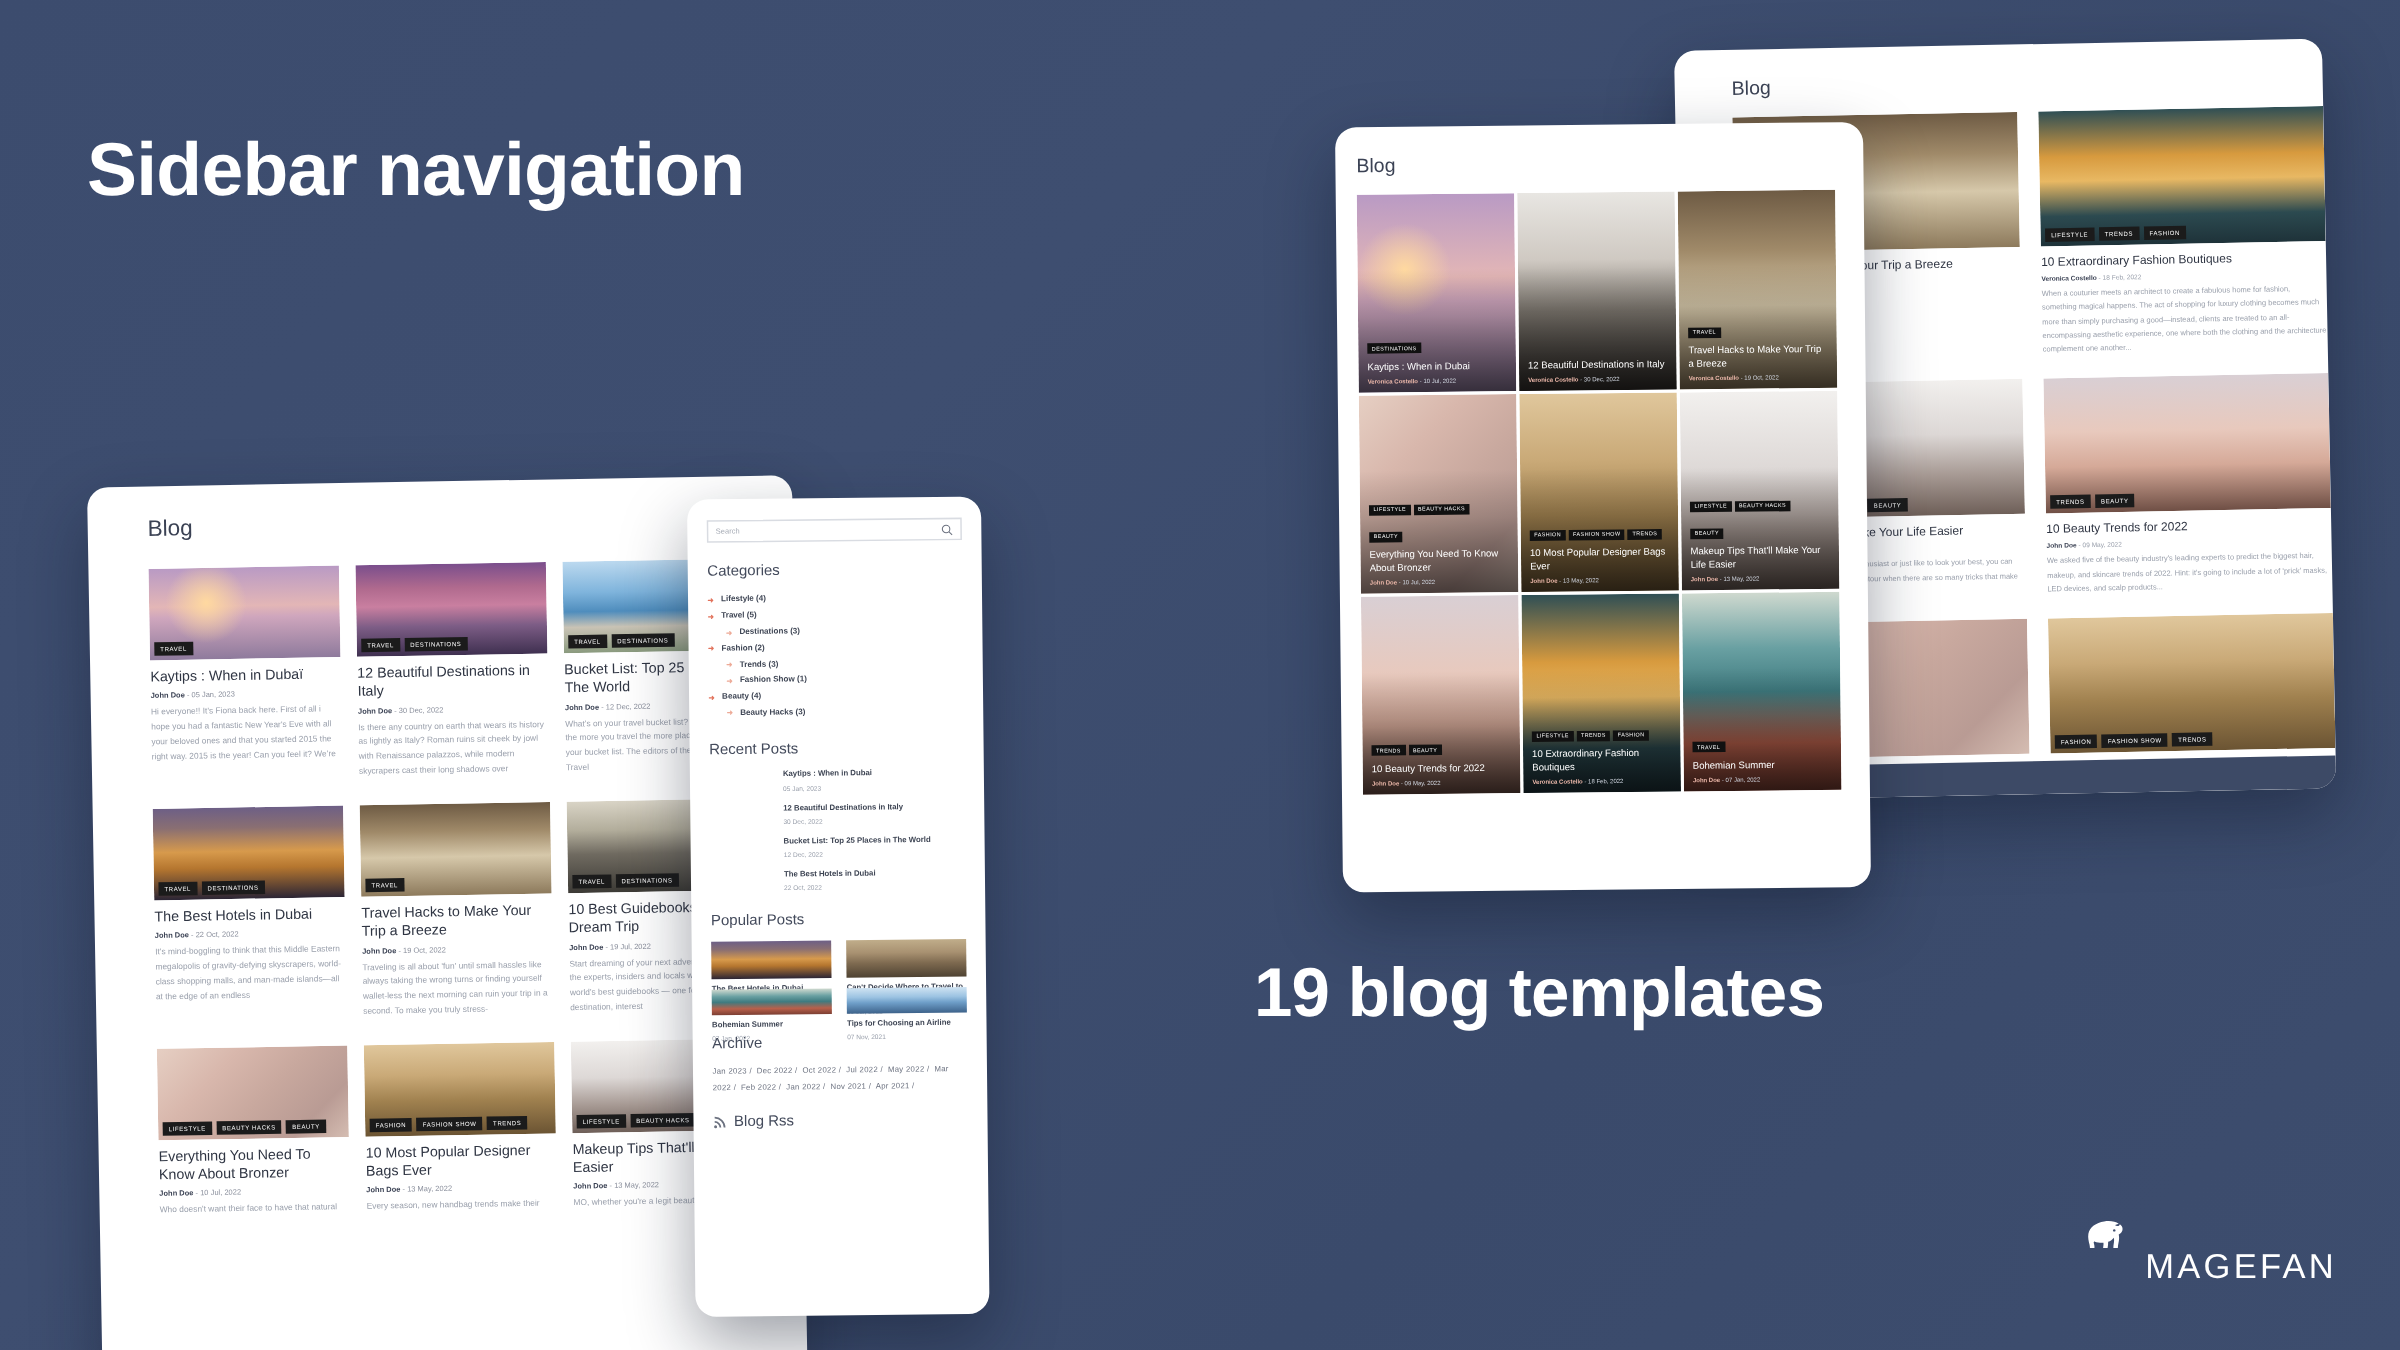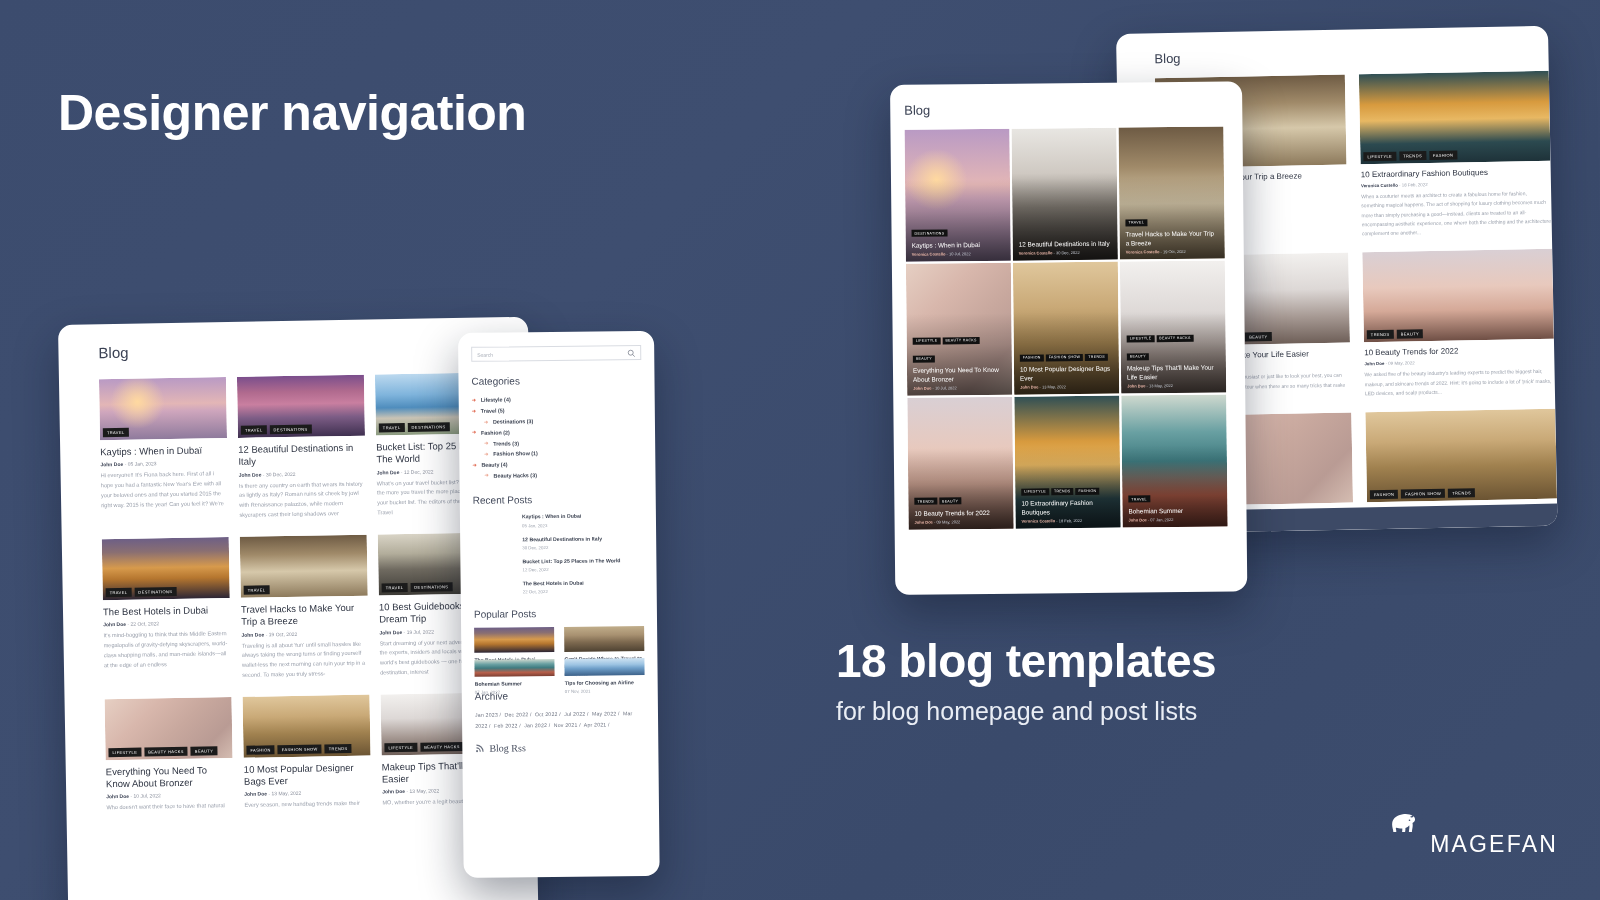--- a/index.html
+++ b/index.html
@@ -92,21 +92,21 @@
   .rp { display: flex; gap: 7px; margin-bottom: 8px; }
   .rp-img { width: 42px; height: 27px; flex: 0 0 42px; }
   .rp-t { font-size: 5.2px; color: #3e4554; font-weight: bold; line-height: 1.4; }
   .rp-d { font-size: 4.4px; color: #9aa0ac; margin-top: 2px; }
   .pp-grid { display: grid; grid-template-columns: 1fr 1fr; gap: 7px 10px; }
   .pp-img { width: 100%; height: 40px; }
   .pp-t { font-size: 5.2px; color: #3e4554; font-weight: bold; line-height: 1.4; margin-top: 4px; }
   .pp-d { font-size: 4.4px; color: #9aa0ac; margin-top: 1px; }
   .arch { font-size: 5.2px; color: #6c7280; line-height: 2.0; letter-spacing: .2px; }
   .rss { display: flex; align-items: center; gap: 5px; margin-top: 12px; }
-  .rss-label { font-size: 10px; color: #444b5c; font-family: Liberation Serif, serif; }
+  .rss-label { font-size: 10px; color: #444b5c; }
 
   
   #card-grid-front {
     left: 890px; top: 85px; width: 352px; height: 510px;
     transform: rotate(-0.6deg); transform-origin: top left;
   }
   .gf-inner { padding: 18px 0 0 14px; }
   .gf-title { font-size: 13px; color: #3b4254; margin-bottom: 12px; }
   .gf-grid { display: grid; grid-template-columns: repeat(3, 105px); gap: 2px; }
   .gcell { position: relative; height: 132px; overflow: hidden; }
@@ -553,26 +553,25 @@
         <circle cx="3" cy="13" r="1.8" fill="#6c7280"></circle>
         <path d="M2 8.4a5.6 5.6 0 0 1 5.6 5.6h2.1A7.7 7.7 0 0 0 2 6.3z" fill="#6c7280"></path>
         <path d="M2 3.4A10.6 10.6 0 0 1 12.6 14h2.1A12.7 12.7 0 0 0 2 1.3z" fill="#6c7280"></path>
       </svg>
       <span class="rss-label">Blog Rss</span>
     </div>
   </div>
 </div>
 
 <div class="hero">
-  <div class="hero-title">Designer navigation</div>
+  <div class="hero-title">Sidebar navigation</div>
 </div>
 
 <div class="hero2">
-  <div class="hero2-title">18 blog templates</div>
-  <div class="hero2-sub">for blog homepage and post lists</div>
+  <div class="hero2-title">19 blog templates</div>
 </div>
 
 <div class="logo">
   <svg width="30" height="22" viewBox="0 0 40 28">
     <path d="M30 3c-3-2-8-3-13-2C10 2 4 6 3 12c-.6 3.6.4 7 1 9.6.2 1 .4 2 .4 3h4c.2-1.6-.3-3-.6-4.3-.2-1 .2-1.6 1-1.3 2 .8 5 1.2 7.6 1 .2 1.6-.1 3-.3 4.6h4c.3-1.8.6-3.6.5-5.4 2-.8 3.8-2 5-3.7.4 1.6.3 3.4 0 5-.2 1.4-.4 2.8-.4 4.1h4c0-1.6.3-3 .6-4.5.5-2.4.8-5 .2-7.5 2-.7 3.4-2.6 3.4-4.8 0-1.8-1-3.4-2.4-4.3-.3 1-1.2 1.7-2.3 1.7-.8 0-1.5-.4-2-1z" fill="#ffffff"></path>
     <circle cx="26" cy="9" r="1.1" fill="#3d4d6e"></circle>
   </svg>
   <span class="logo-text">MAGEFAN</span>
 </div>
 

